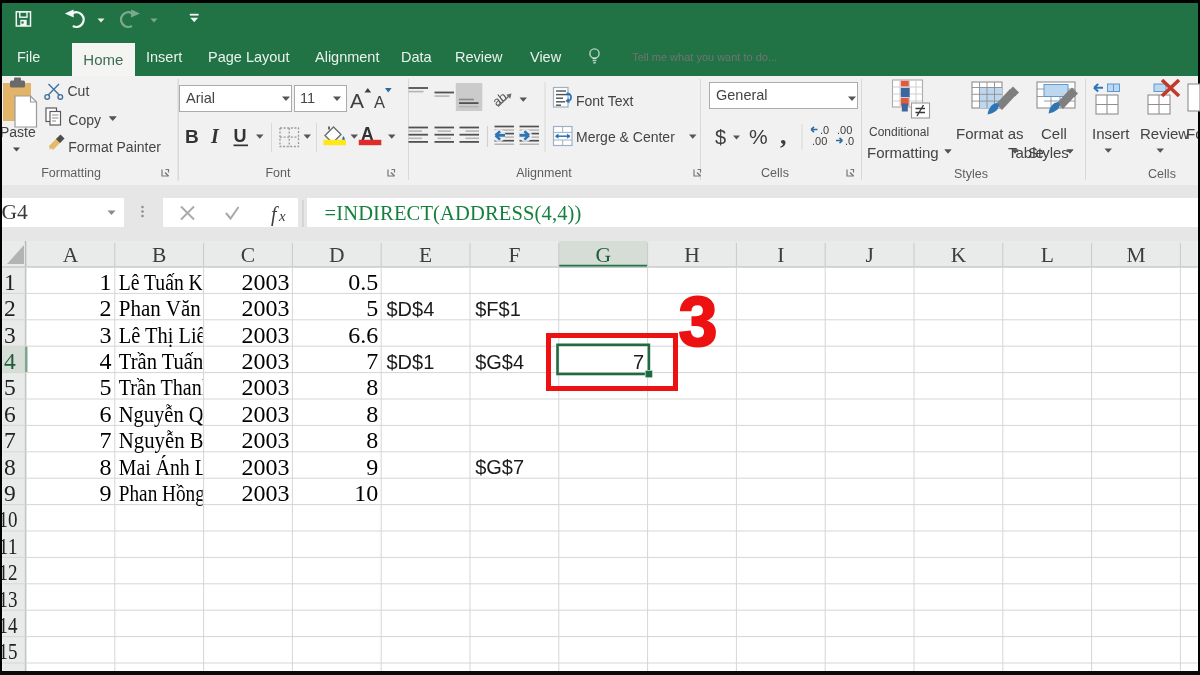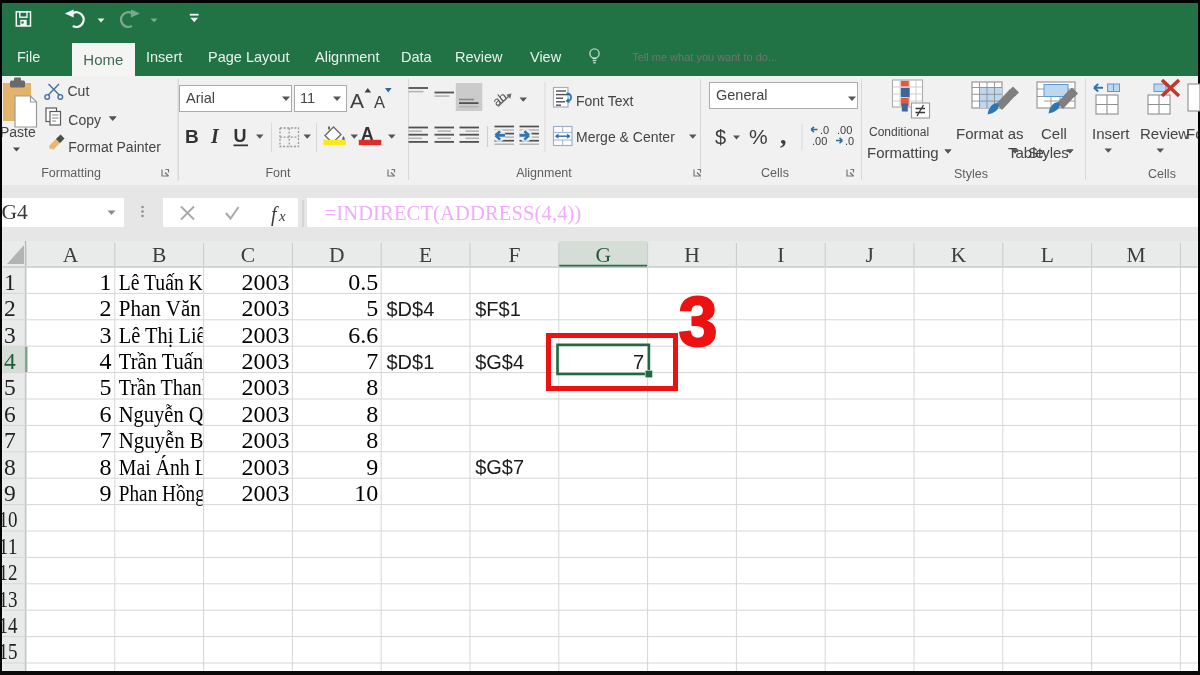--- a/index.html
+++ b/index.html
@@ -314,21 +314,21 @@
       <g fill="#fff" stroke="#9a9a9a" stroke-width="1.1">
         <rect x="911.5" y="103" width="18" height="15"></rect>
       </g>
       <path d="M 915.5,112.5 h 9.5 M 915.5,108.5 h 9.5 M 923.5,105 l -6.5,11" stroke="#3a3a3a" stroke-width="1.4" fill="none"></path>
     </svg>
 
   <div class="abs" style="left:2.2px;top:197.7px;width:121.6px;height:29.7px;background:#fff;"></div>
   <div class="abs" style="left:163px;top:197.7px;width:135px;height:29.7px;background:#fff;"></div>
   <div class="abs" style="left:307px;top:197.7px;width:890.5px;height:29.7px;background:#fff;"></div>
   <div class="abs" style="left:1.5px;top:200px;font-family:'Liberation Serif',serif;font-size:21.5px;color:#3a3a3a;">G4</div>
-  <div class="abs" style="left:324.5px;top:201.5px;font-family:'Liberation Serif',serif;font-size:20.5px;color:#f0abfc;letter-spacing:0.15px;">=INDIRECT(ADDRESS(4,4))</div>
+  <div class="abs" style="left:324.5px;top:201.5px;font-family:'Liberation Serif',serif;font-size:20.5px;color:#15803d;letter-spacing:0.15px;">=INDIRECT(ADDRESS(4,4))</div>
 
   <svg class="abs" id="grid" style="left:0;top:0" width="1200" height="675" viewBox="0 0 1200 675">
       <rect x="2.2" y="241.0" width="1195.3999999999999" height="26.0" fill="#e9eaea"></rect>
 <rect x="2.2" y="267.0" width="23.3" height="404.29999999999995" fill="#e9eaea"></rect>
 <rect x="558.8" y="241.0" width="88.8" height="26.0" fill="#d6dcd6"></rect>
 <rect x="2.2" y="346.2" width="23.3" height="26.4" fill="#d6dcd6"></rect>
 <path d="M 7,264.0 L 24,264.0 L 24,245.0 Z" fill="#b3b3b3"></path>
 <line x1="2.2" y1="267.0" x2="1197.6" y2="267.0" stroke="#b0b0b0" stroke-width="1.2"></line>
 <line x1="25.5" y1="241.0" x2="25.5" y2="671.3" stroke="#b0b0b0" stroke-width="1.2"></line>
 <line x1="558.8" y1="266.0" x2="647.5999999999999" y2="266.0" stroke="#217346" stroke-width="2.4"></line>

